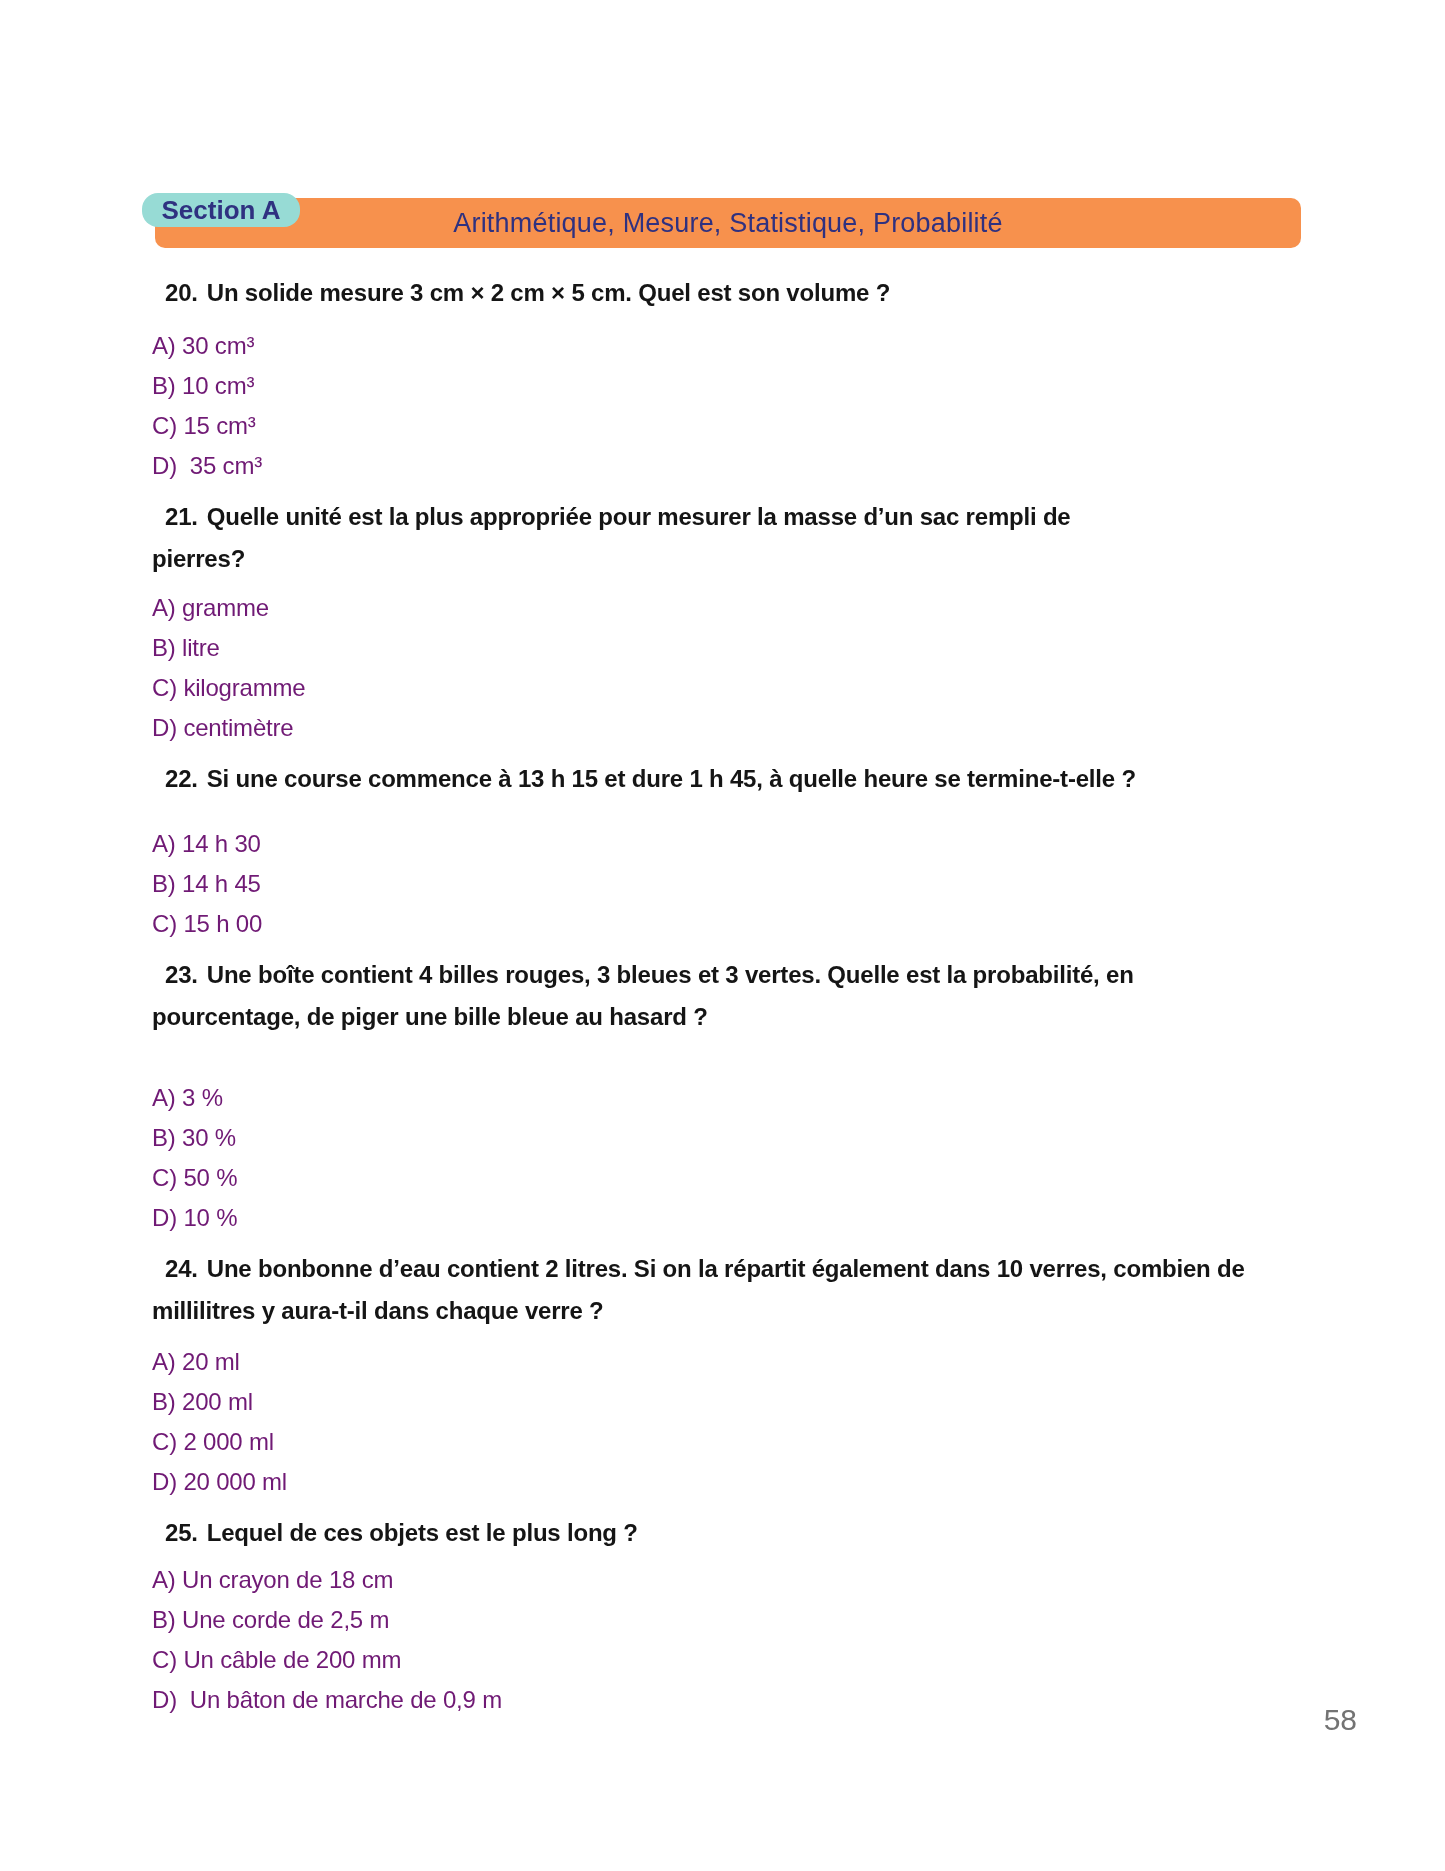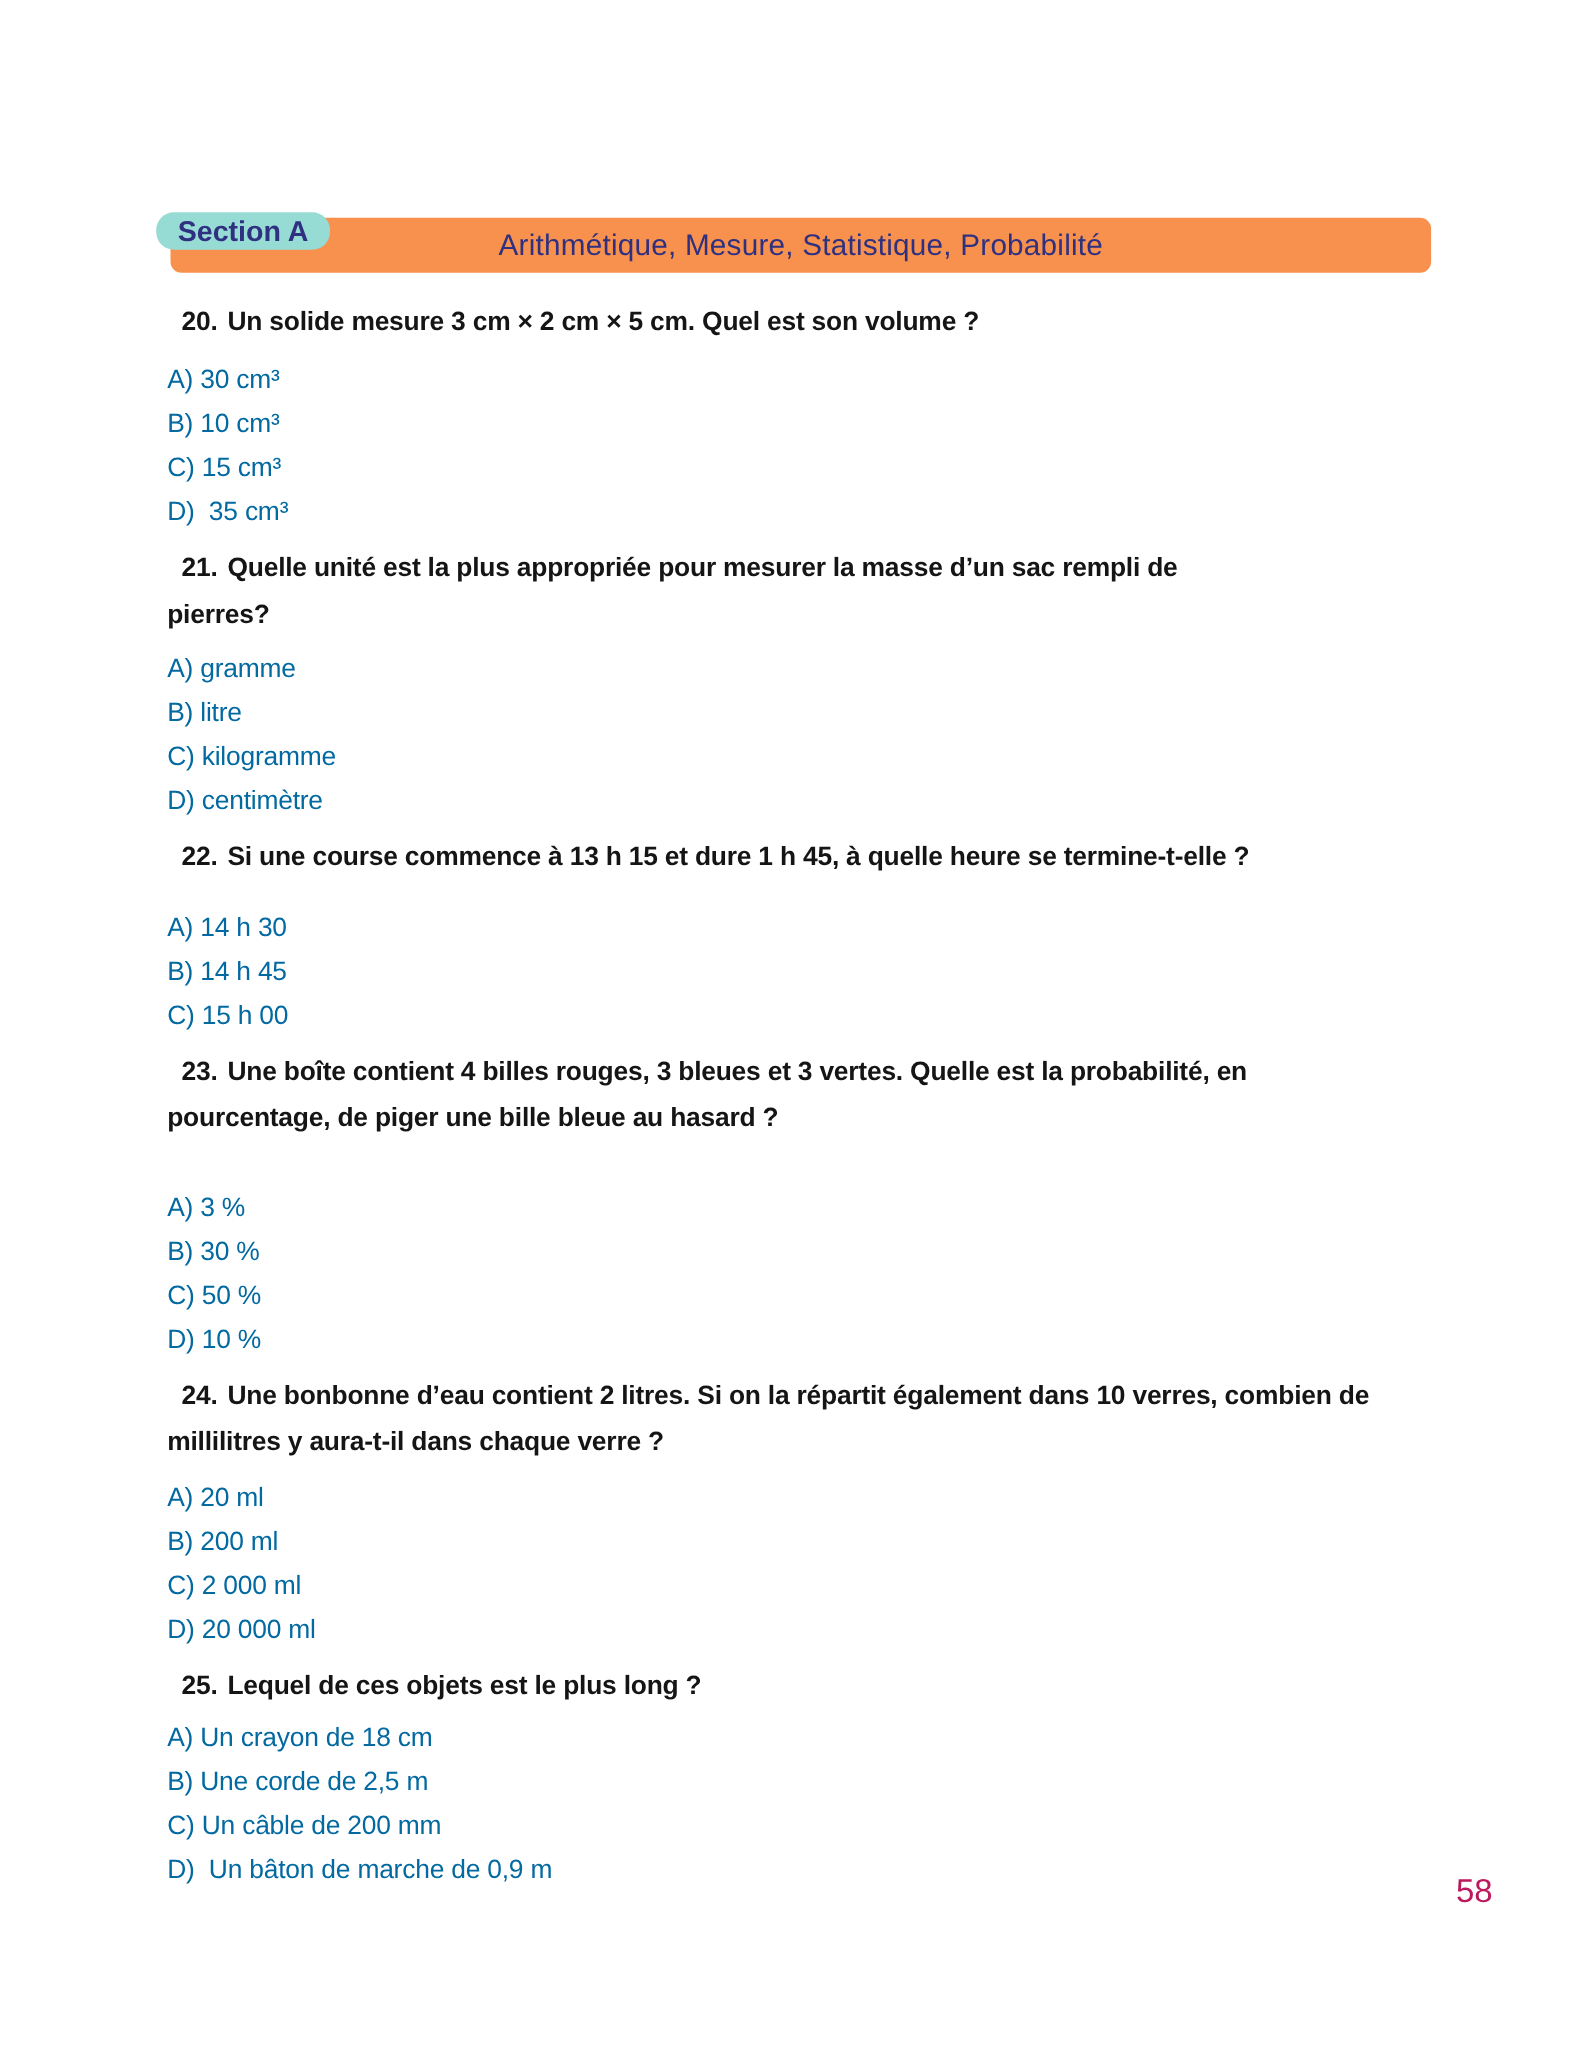--- a/index.html
+++ b/index.html
@@ -72,38 +72,38 @@
   }
   .qhead .qnum { margin-right: 9px; white-space: pre; margin-left: 13px; }
   .qhead .qtext { white-space: pre; }
   ul.options {
     list-style: none;
     margin: 12px 0 0 0;
     padding: 0;
     font-size: 24px;
     line-height: 40px;
     font-weight: 400;
-    color: #0369a1;
+    color: #701a75;
     letter-spacing: -0.2px;
   }
   ul.options li { white-space: pre; }
   .q21 ul.options { margin-top: 8px; }
   .q22 ul.options { margin-top: 24px; }
   .q23 ul.options { margin-top: 40px; }
   .q24 ul.options { margin-top: 10px; }
   .q25 ul.options { margin-top: 6px; }
 
   
   .pagenum {
     position: absolute;
     right: 88px;
     top: 1700px;
     font-size: 30px;
     line-height: 40px;
-    color: #be185d;
+    color: #737373;
   }
 </style>
 </head>
 <body>
 
 <div class="page">
 
   <header>
     <div class="banner">
       <div class="banner-title">Arithmétique, Mesure, Statistique, Probabilité</div>

